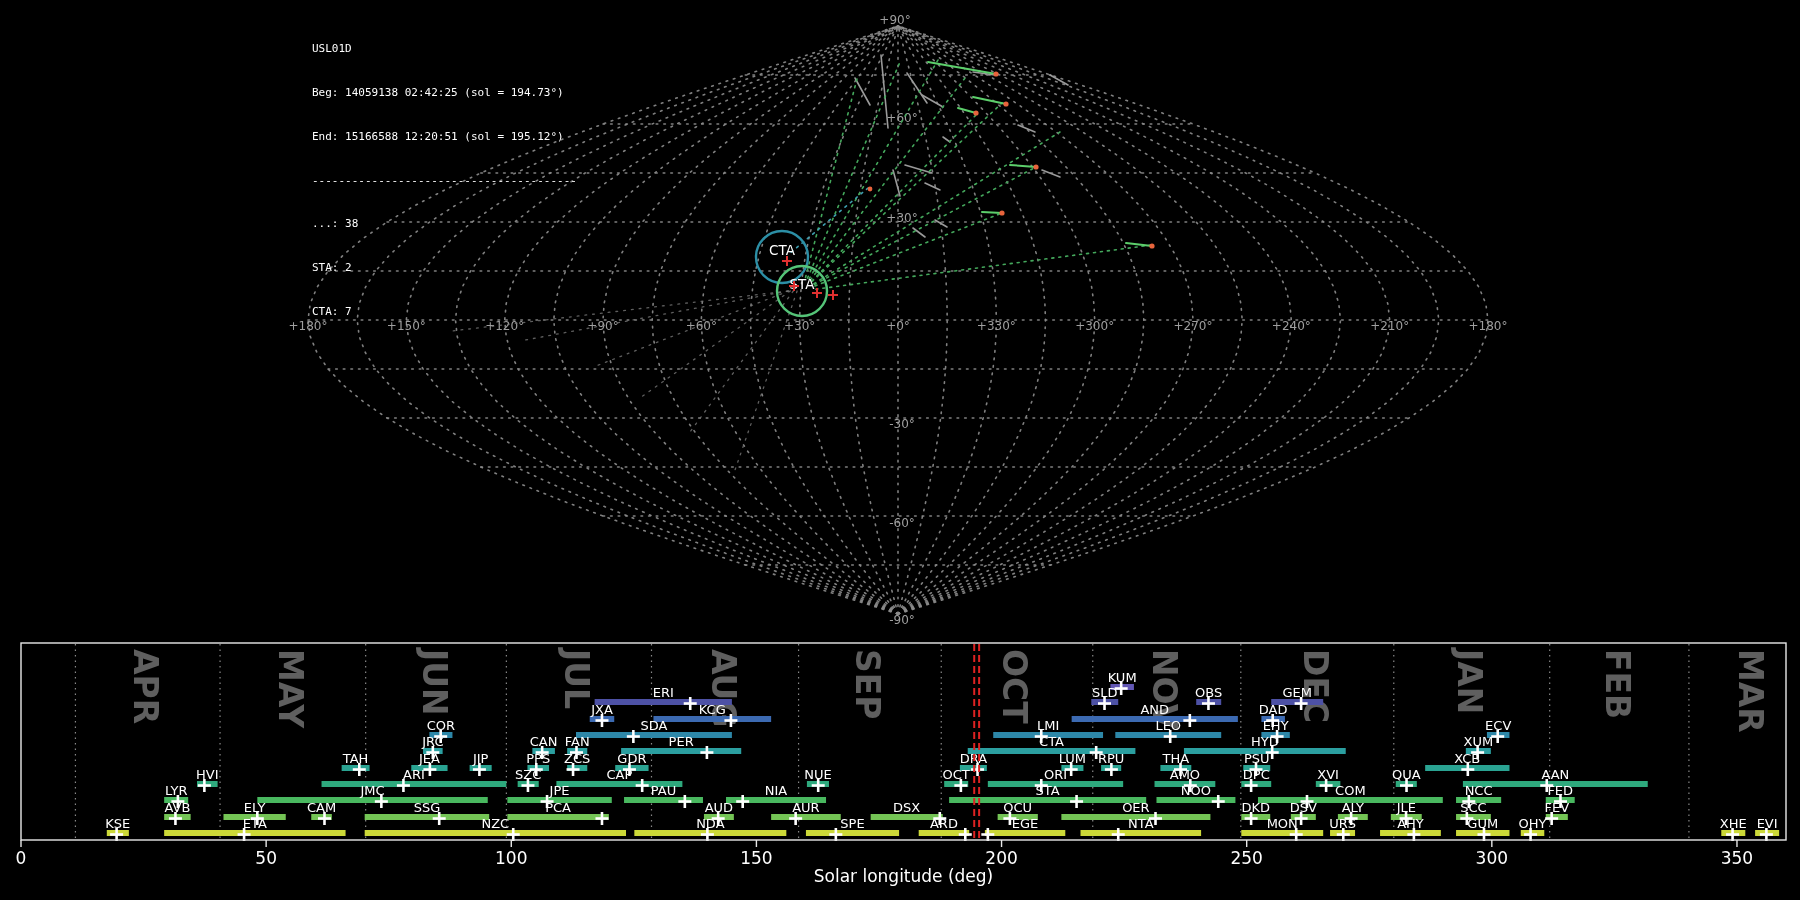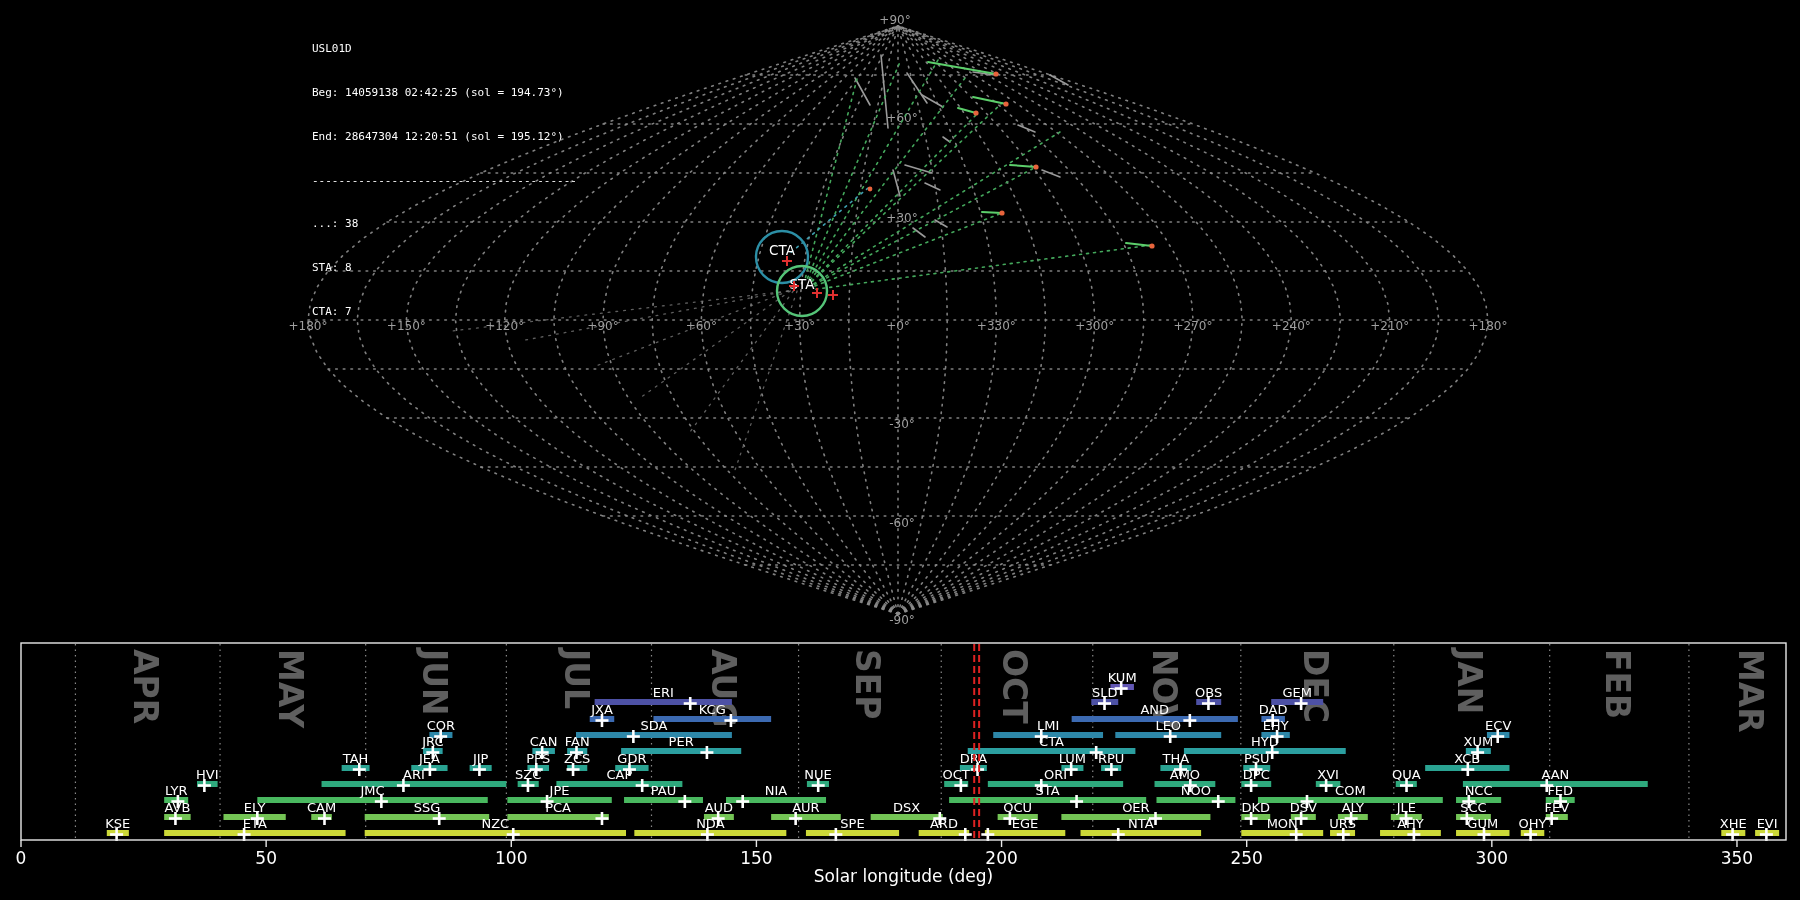--- a/index.html
+++ b/index.html
@@ -702,19 +702,19 @@
         <text x="1491.8333333333333" y="864" fill="#fff" font-size="17" text-anchor="middle">300</text>
         <line x1="1736.9722222222222" y1="840" x2="1736.9722222222222" y2="847" stroke="#e8e8e8" stroke-width="1.4"></line>
         <text x="1736.9722222222222" y="864" fill="#fff" font-size="17" text-anchor="middle">350</text>
         <text x="903.5" y="882" fill="#fff" font-size="17" text-anchor="middle">Solar longitude (deg)</text>
       </g>
     </svg>
 
   <div class="hdr">
     <div>USL01D</div>
     <div>Beg: 14059138 02:42:25 (sol = 194.73°)</div>
-    <div>End: 28647304 12:20:51 (sol = 195.12°)</div>
+    <div>End: 15166588 12:20:51 (sol = 195.12°)</div>
     <div>----------------------------------------</div>
     <div>...: 38</div>
-    <div>STA: 8</div>
+    <div>STA: 2</div>
     <div>CTA: 7</div>
   </div>
 </div>
 
 </body></html>

